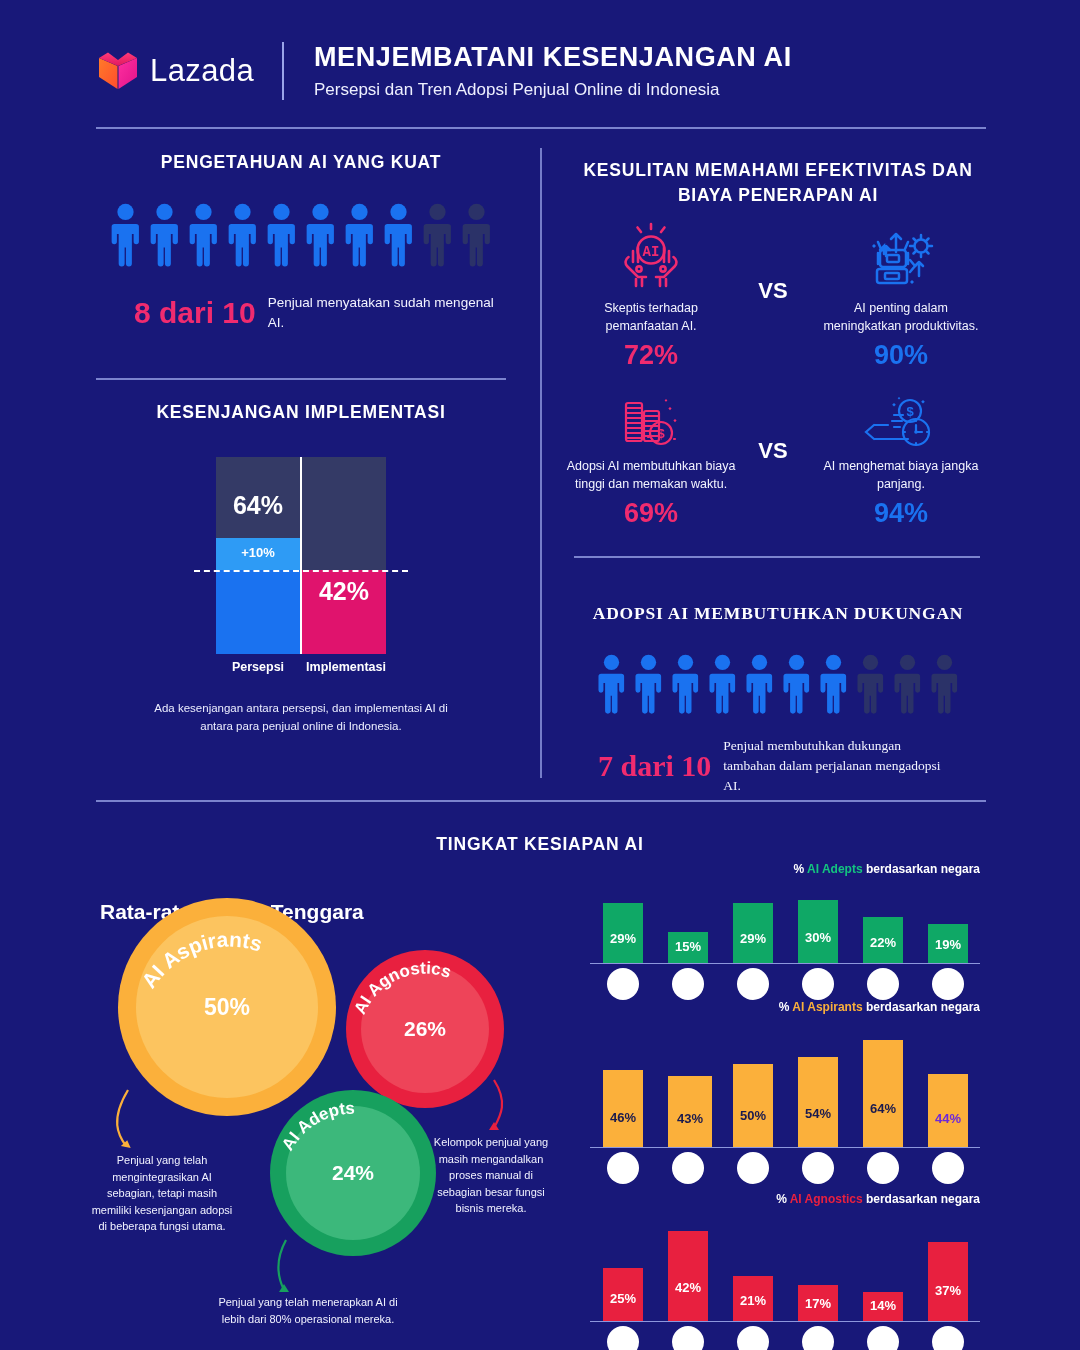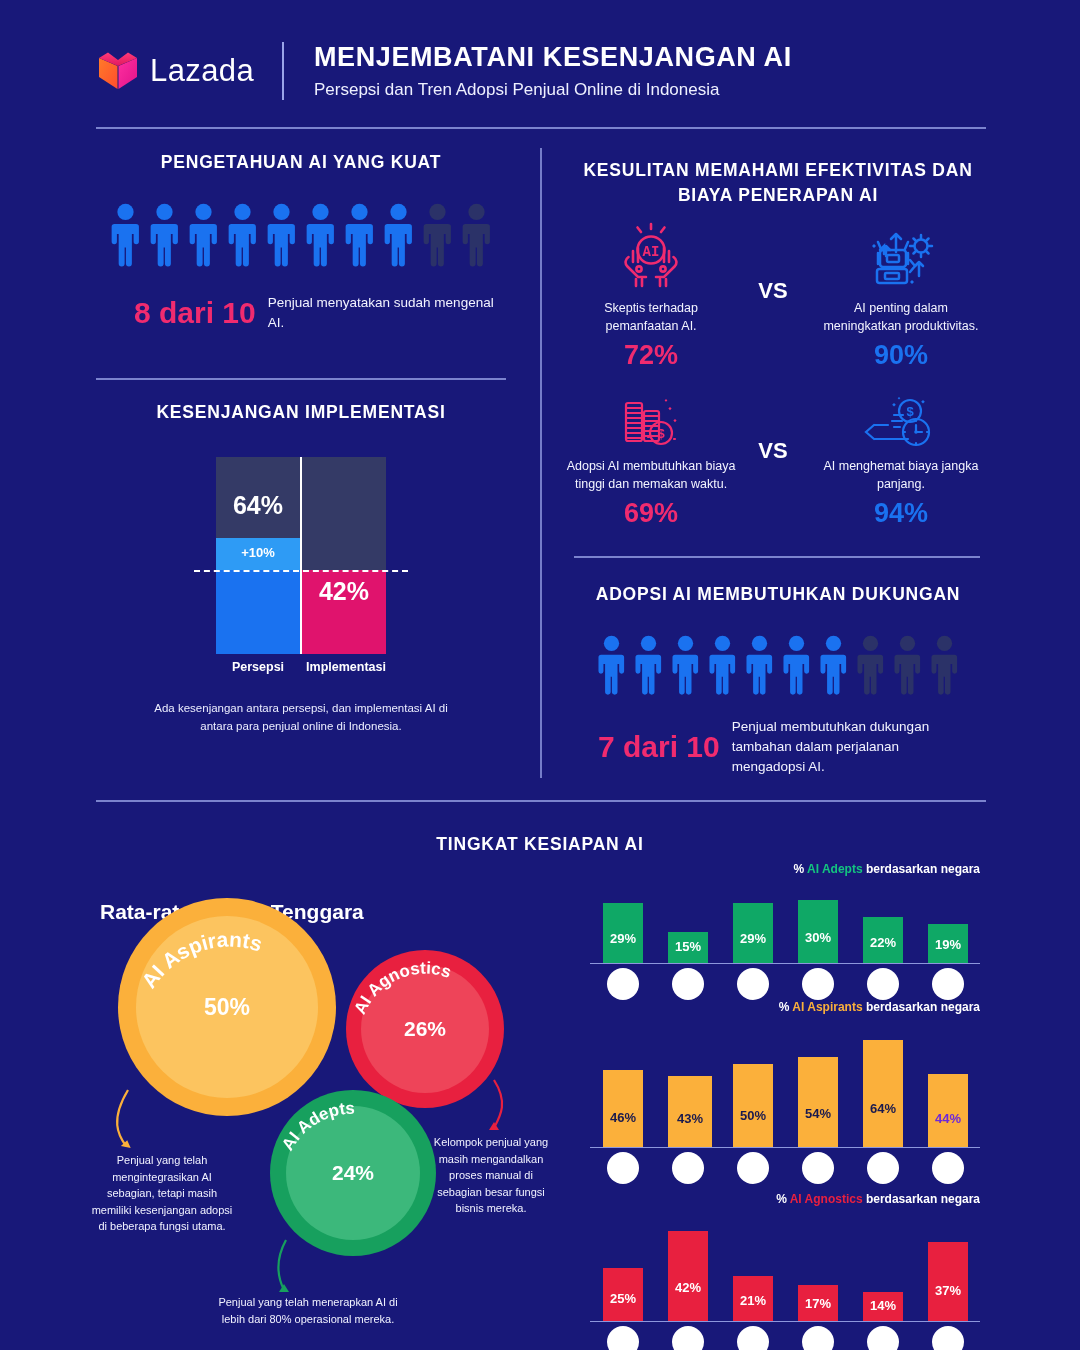--- a/index.html
+++ b/index.html
@@ -299,21 +299,21 @@
           <path d="M59 5 l1.8 1.8 l-1.8 1.8 l-1.8-1.8 z" fill="#1a72f0" stroke="none"></path>
           <path d="M30 8 l1.8 1.8 l-1.8 1.8 l-1.8-1.8 z" fill="#1a72f0" stroke="none"></path>
           <path d="M35 2 l1.3 1.3 l-1.3 1.3 l-1.3-1.3 z" fill="#1a72f0" stroke="none"></path>
         </svg>
       </div>
       <div class="vstext">AI menghemat biaya jangka panjang.</div>
       <div class="vspct blue">94%</div>
     </div>
   </div>
 
-  <div style="position:absolute; left:570px; top:582px; width:416px;">
+  <div style="position:absolute; left:570px; top:601px; width:416px;font-family:Liberation Serif, serif;">
     <div class="sec-title">ADOPSI AI MEMBUTUHKAN DUKUNGAN</div>
     <div class="people" style="margin-top:28px;" id="people-support">
         <span>
           <svg width="31" height="60" viewBox="0 0 30 58">
             <circle cx="15" cy="8" r="7.4" fill="#1a72f0"></circle>
             <path d="M5.4 19 h19.2 a2.6 2.6 0 0 1 2.6 2.6 v13.4 a2.4 2.4 0 0 1 -4.8 0 v-7 h-1.6 v27 a2.7 2.7 0 0 1 -5.4 0 v-14.6 h-1.2 v14.6 a2.7 2.7 0 0 1 -5.4 0 v-27 h-1.6 v7 a2.4 2.4 0 0 1 -4.8 0 v-13.4 a2.6 2.6 0 0 1 2.6 -2.6 z" fill="#1a72f0"></path>
           </svg>
         </span>
         <span>
           <svg width="31" height="60" viewBox="0 0 30 58">

